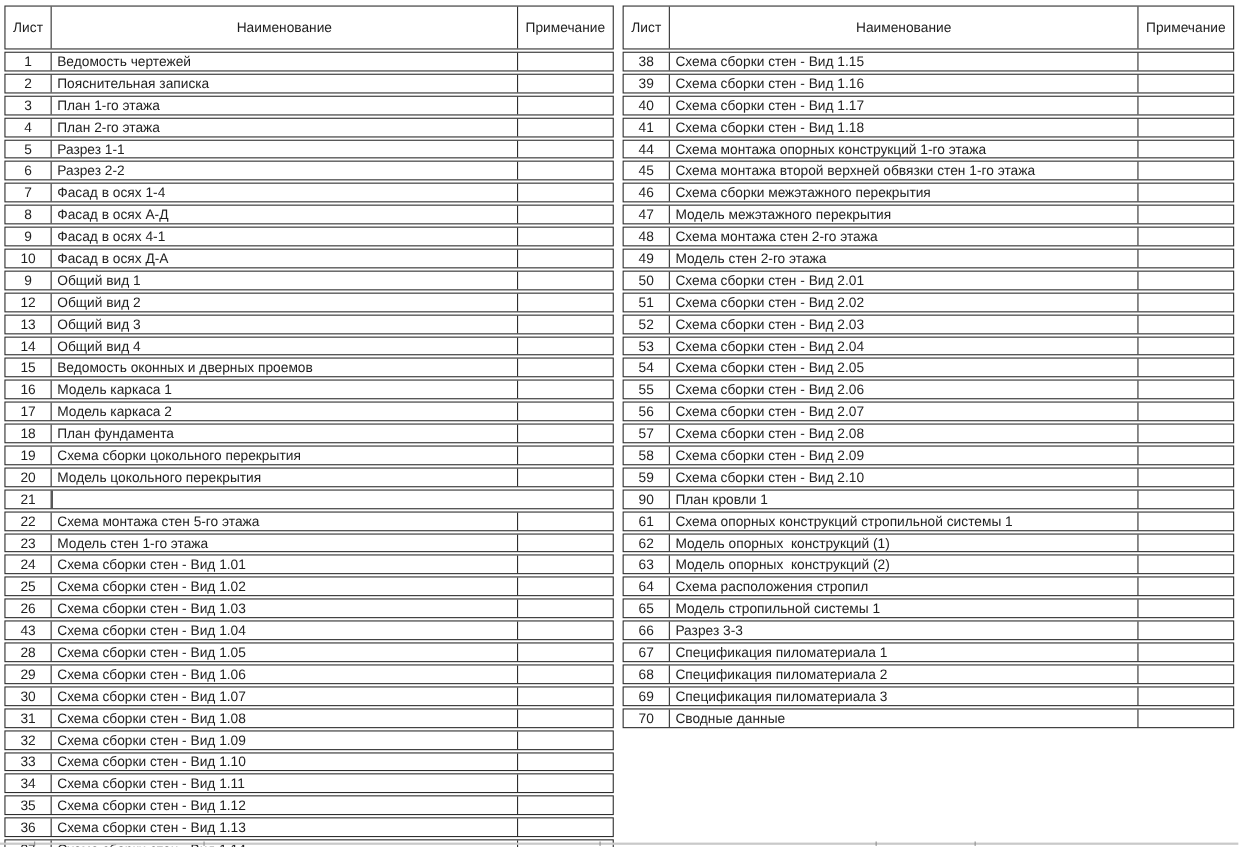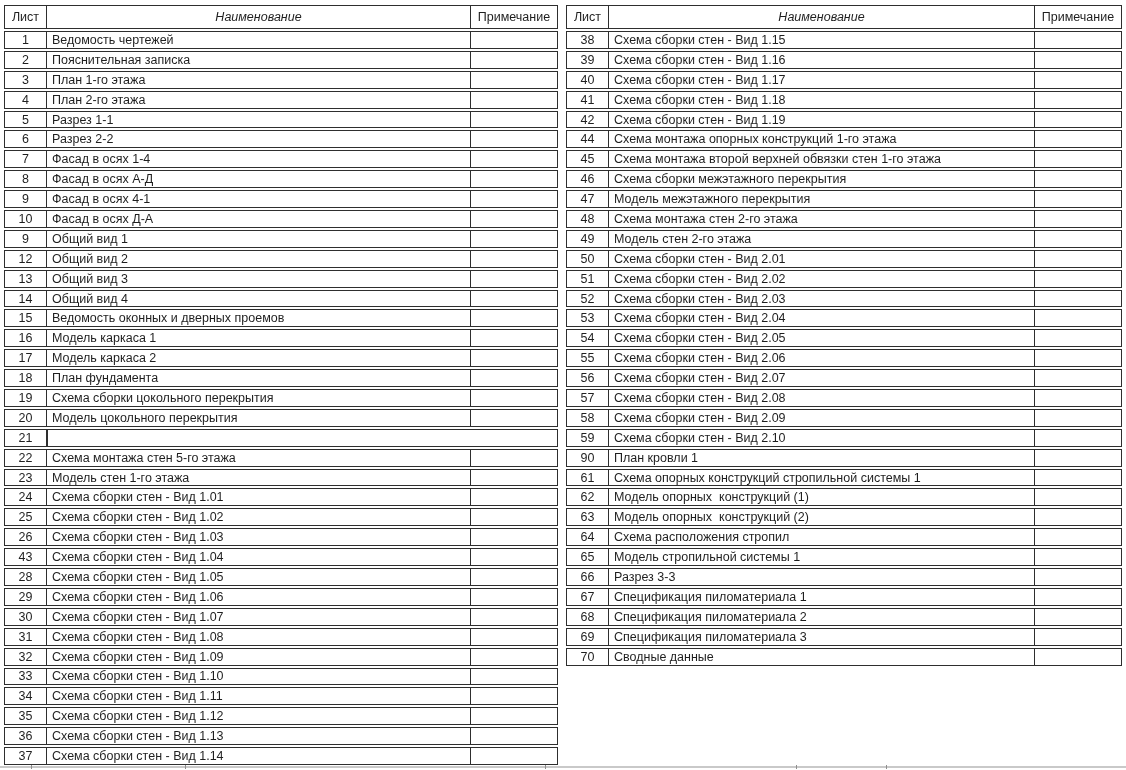--- a/index.html
+++ b/index.html
@@ -9,38 +9,38 @@
     font-family:"Liberation Sans", sans-serif; font-size:12.5px;
   }
   .sheet-table { position:absolute; top:5px; }
   #table-left  { left:4px;   width:554px; }
   #table-right { left:566px; width:556px; }
 
   .hrow, .row {
     display:flex; box-sizing:border-box; background:#ffffff;
     border:1px solid #2e2e2e;
   }
-  .hrow { height:24px; }
+  .hrow { height:40px; }
   .row  { height:17.9px; margin-top:2px; }
 
   .c-num {
     width:42px; flex:0 0 42px; box-sizing:border-box;
     border-right:1px solid #2e2e2e;
     display:flex; align-items:center; justify-content:center;
   }
   .c-name {
     flex:1 1 auto; min-width:0; display:flex; align-items:center;
     padding-left:5px; white-space:pre; overflow:hidden;
   }
   .c-note {
     width:87px; flex:0 0 87px; box-sizing:border-box;
     border-left:1px solid #2e2e2e;
     display:flex; align-items:center; justify-content:center;
   }
-  .hrow .c-name { justify-content:center; padding-left:0;font-style:italic; }
+  .hrow .c-name { justify-content:center; padding-left:0; }
 
   #bottom-line {
     position:absolute; left:0; top:766px; width:1126px; height:2px;
     background:#c9c9c9;
   }
   .tick {
     position:absolute; top:-1px; width:1px; height:4px; background:#8f8f8f;
   }
 </style>
 </head>
@@ -258,25 +258,20 @@
       <div class="c-num">40</div>
       <div class="c-name">Схема сборки стен - Вид 1.17</div>
       <div class="c-note"></div>
     </div>
     <div class="row">
       <div class="c-num">41</div>
       <div class="c-name">Схема сборки стен - Вид 1.18</div>
       <div class="c-note"></div>
     </div>
     <div class="row">
-      <div class="c-num">42</div>
-      <div class="c-name">Схема сборки стен - Вид 1.19</div>
-      <div class="c-note"></div>
-    </div>
-    <div class="row">
       <div class="c-num">44</div>
       <div class="c-name">Схема монтажа опорных конструкций 1-го этажа</div>
       <div class="c-note"></div>
     </div>
     <div class="row">
       <div class="c-num">45</div>
       <div class="c-name">Схема монтажа второй верхней обвязки стен 1-го этажа</div>
       <div class="c-note"></div>
     </div>
     <div class="row">

